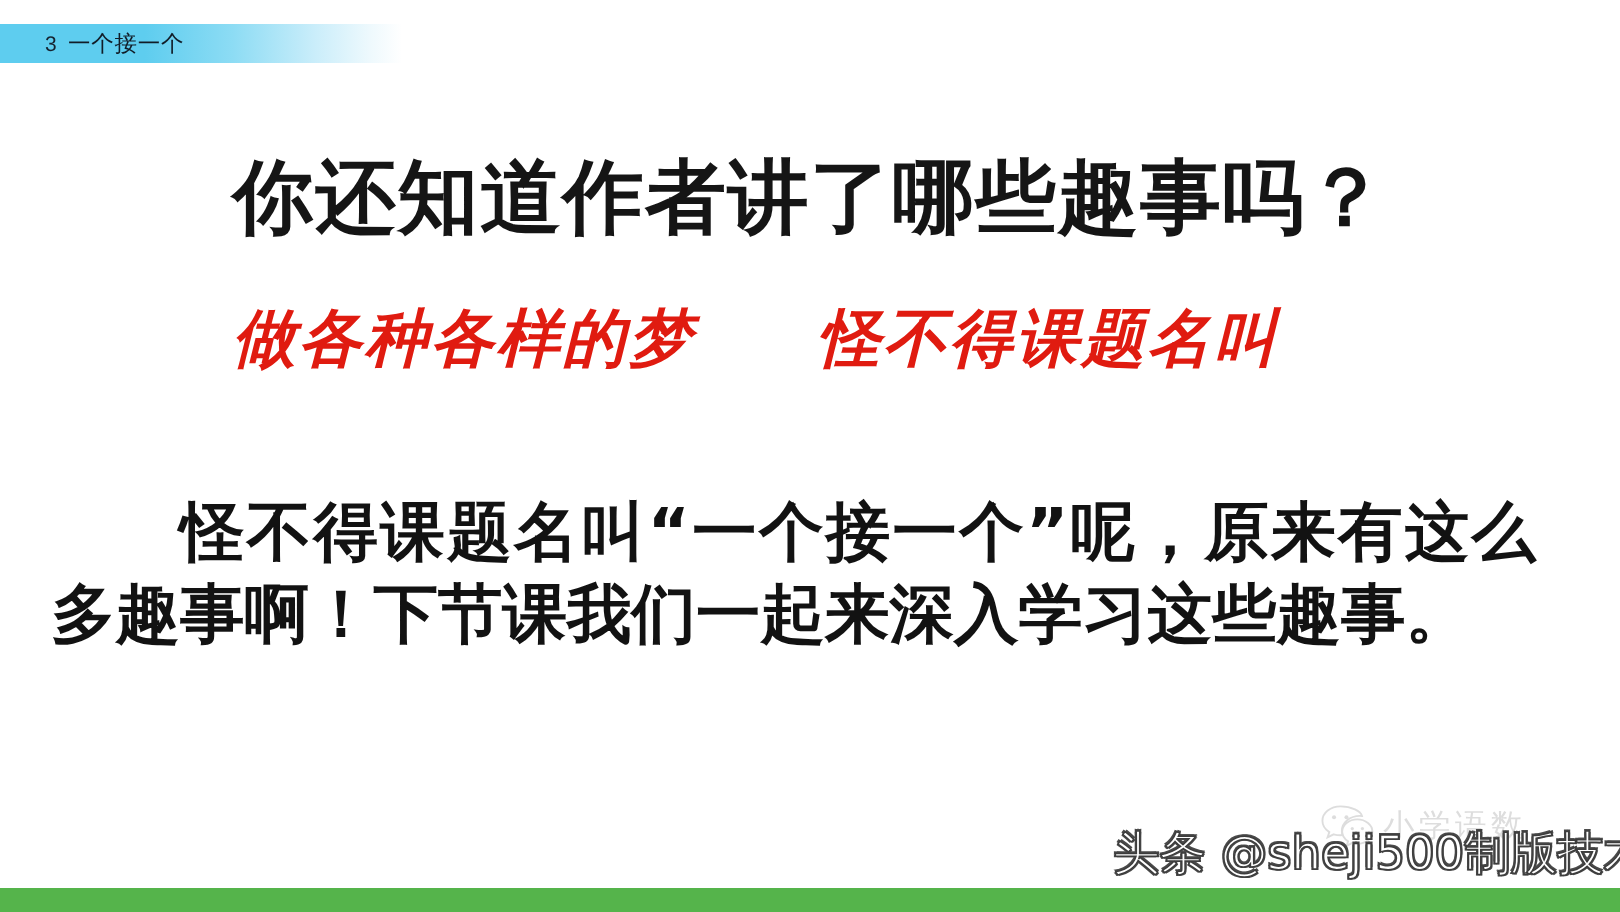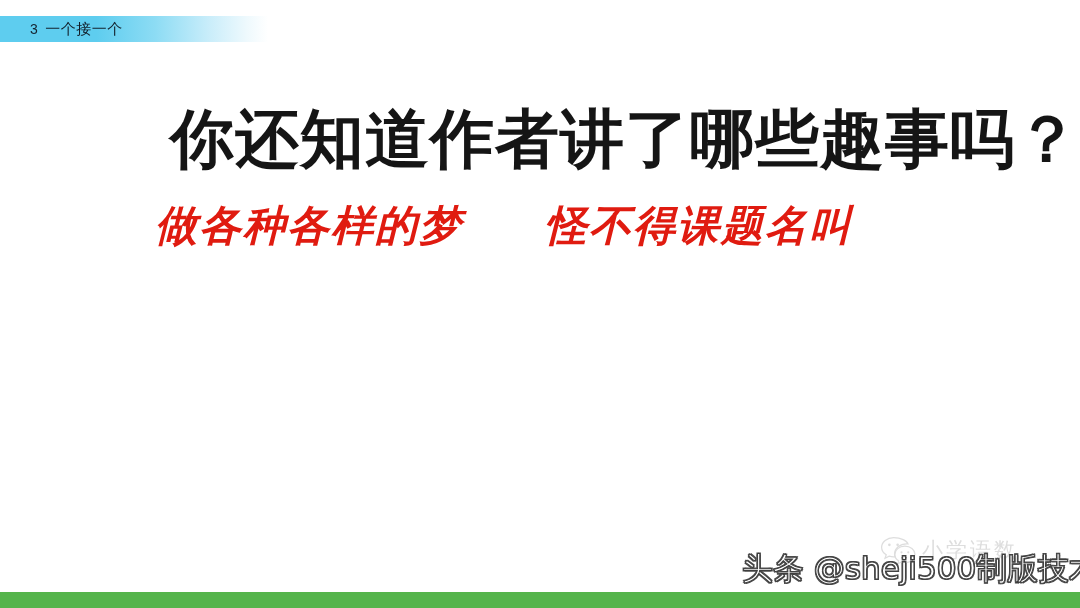--- a/index.html
+++ b/index.html
@@ -63,22 +63,22 @@
     color: #111d28;
     font-family: "DejaVu Sans", "Liberation Sans", sans-serif;
   }
 
   
   .question-title {
     position: absolute;
     left: 0;
     top: 96px;
     width: 1080px;
-    text-align: right;
-    font-size: 64px;
+    text-align: center;
+    font-size: 54px;
     font-weight: bold;
     color: #151515;
     letter-spacing: 1px;
     white-space: nowrap;
     font-family: "DejaVu Sans", "Liberation Sans", sans-serif;
   }
 
   
   .answers-row {
     position: absolute;
@@ -186,20 +186,21 @@
   </div>
 
   <div class="question-title">你还知道作者讲了哪些趣事吗？</div>
 
   <div class="answers-row">
     <span class="answer-phrase">做各种各样的梦</span>
     <span class="answer-gap"></span>
     <span class="answer-phrase">怪不得课题名叫</span>
   </div>
 
+  <div class="body-paragraph">怪不得课题名叫“一个接一个”呢，原来有这么多趣事啊！下节课我们一起来深入学习这些趣事。</div>
 
   <div class="wechat-watermark">
     <svg class="wechat-logo" viewBox="0 0 40 32">
       <path d="M15.2 2.2C7.8 2.2 1.8 7 1.8 12.9c0 3.4 2 6.4 5.1 8.4l-1.3 3.9 4.5-2.3c1.6 .45 3.3 .7 5.1 .7 .5 0 1 -.02 1.5 -.07 -.3 -1 -.5 -2 -.5 -3.1 0 -6.2 6 -11.2 13.4 -11.2 .5 0 1 .03 1.5 .08C30.2 5.9 23.4 2.2 15.2 2.2z" fill="none" stroke="#9a9a9a" stroke-width="1.4"></path>
       <circle cx="10.4" cy="10.3" r="1.5" fill="#9a9a9a"></circle>
       <circle cx="19.6" cy="10.3" r="1.5" fill="#9a9a9a"></circle>
       <path d="M27.6 11.8c-6.2 0-11.2 4.1-11.2 9.1 0 2.9 1.7 5.5 4.4 7.2l-1.1 3.3 3.9-2c1.3 .35 2.7 .55 4 .55 6.2 0 11.2-4.1 11.2-9.1s-5-9.05-11.2-9.05z" fill="none" stroke="#9a9a9a" stroke-width="1.4"></path>
       <circle cx="23.9" cy="18.6" r="1.2" fill="#9a9a9a"></circle>
       <circle cx="31.4" cy="18.6" r="1.2" fill="#9a9a9a"></circle>
     </svg>

